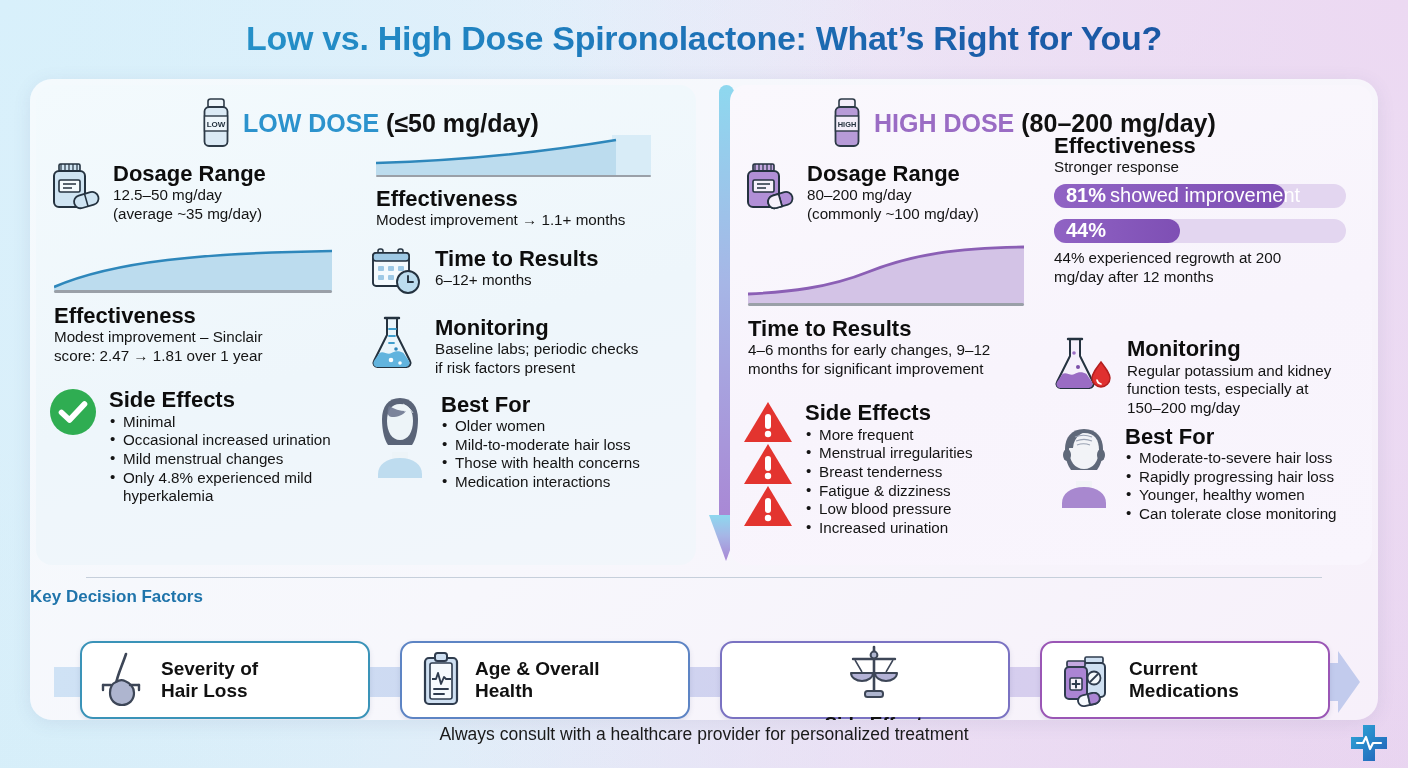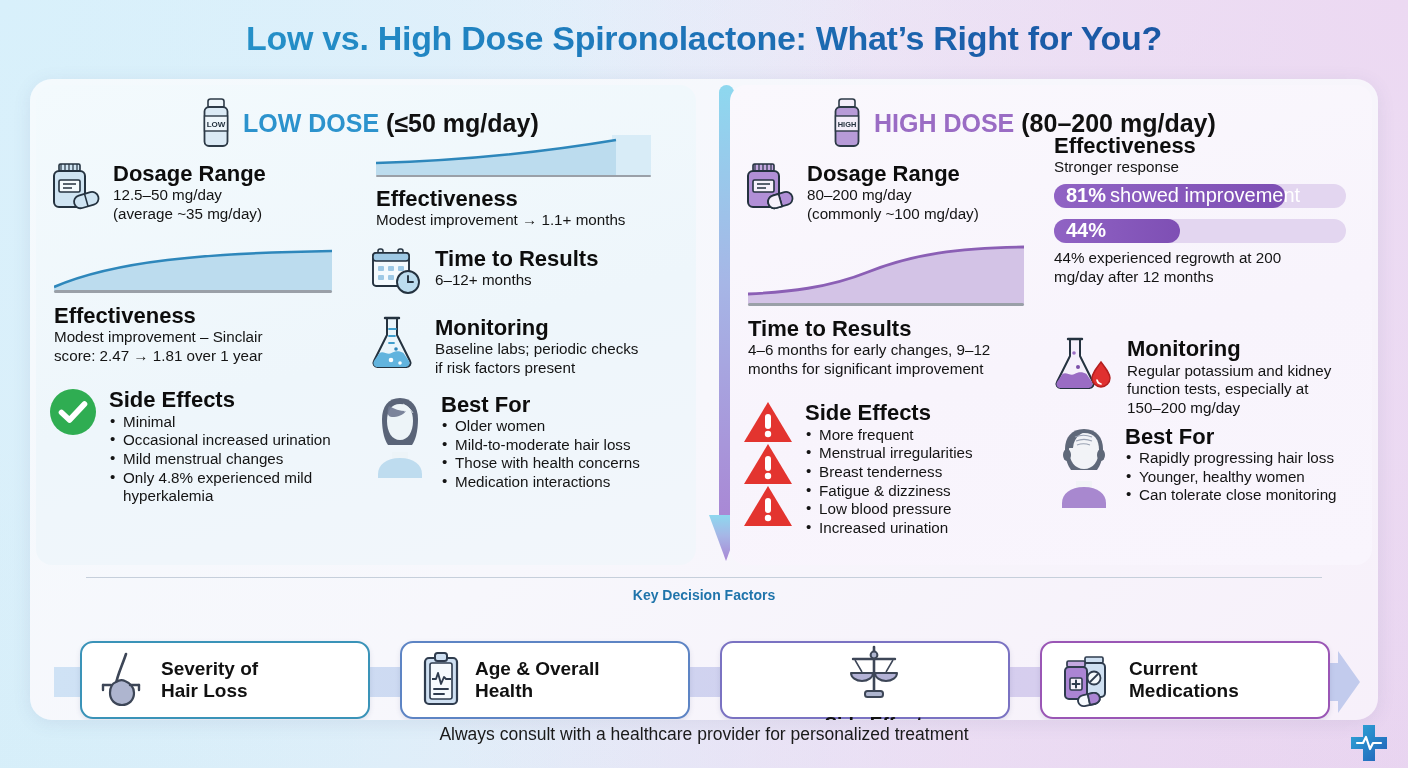--- a/index.html
+++ b/index.html
@@ -85,22 +85,22 @@
   .bar { position:relative; height:24px; border-radius:12px; margin-top:7px; }
   .bar .track { position:absolute; inset:0; border-radius:12px; background:#e3d6f0; }
   .bar .fill  { position:absolute; left:0; top:0; bottom:0; border-radius:12px;
     background: linear-gradient(90deg,#9063c4,#7e4fb4); }
   .bar .lab   { position:absolute; left:12px; top:0; height:100%; display:flex;
     align-items:center; font-size:20px; color:#fff; white-space:nowrap; }
   .bar .lab b { font-weight:bold; margin-right:4px; }
 
   
   .divider { position:absolute; left:56px; right:56px; top:498px; height:1px; background:#c6cfdb; }
-  .kd-title { position:absolute; top:508px; left:0; width:100%; text-align:center;
-    font-size:14px; font-weight:bold; color:#1f74ab; }
+  .kd-title { position:absolute; top:508px; left:0; width:100%; text-align:left;
+    font-size:17px; font-weight:bold; color:#1f74ab; }
 
   .kdstrip { position:absolute; left:0; top:560px; width:100%; height:86px; }
   .kd-rail { position:absolute; left:24px; top:28px; width:1266px; height:30px;
     background: linear-gradient(90deg,#cfe2f5 0%, #cdd8f1 35%, #d4cdee 70%, #ddd1ee 100%); }
   .kd-arrow { position:absolute; left:1282px; top:10px; }
 
   .kd-cards { position:absolute; left:0; top:2px; width:100%; height:86px; }
   .kdcard {
     position:absolute; top:0; height:78px; border-radius:13px; background:#fff;
     display:flex; align-items:center; gap:12px; padding-left:17px;
@@ -446,20 +446,21 @@
                 <path d="M30 63c-14 0-22 7-22 16v5h44v-5c0-9-8-16-22-16Z" fill="#a888cf"></path>
                 <path d="M14 24c0-11 6-18 16-18 3 0 5 .4 7 1-8 0-17 5-18 17Z" fill="#5f6879"></path>
                 <path d="M21 13c5-2 12-2 17 0M22 17c5-2 11-2 16 0M23 21c4-1.6 9-1.6 13 0" stroke="#9aa2b3" stroke-width="1.1" fill="none"></path>
                 <ellipse cx="13" cy="31" rx="4" ry="6" fill="#5f6879"></ellipse>
                 <ellipse cx="47" cy="31" rx="4" ry="6" fill="#5f6879"></ellipse>
               </svg>
             </span>
             <div class="row-body">
               <h3 class="sec">Best For</h3>
               <ul class="bul">
+                  <li>Moderate-to-severe hair loss</li>
                   <li>Rapidly progressing hair loss</li>
                   <li>Younger, healthy women</li>
                   <li>Can tolerate close monitoring</li>
                 </ul>
             </div>
           </div>
 
         </div>
       </div>
     </div>

